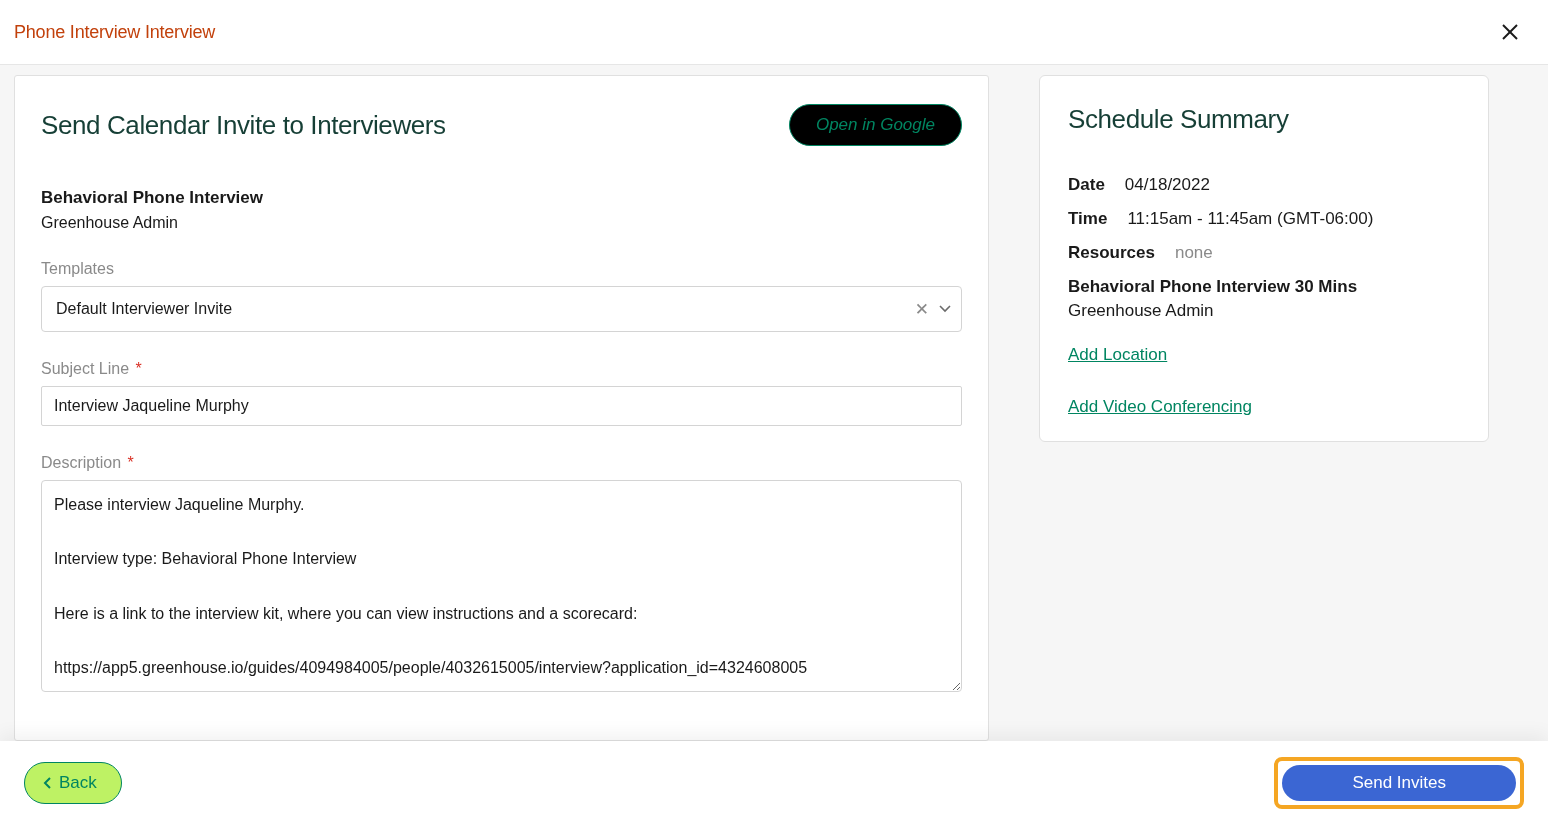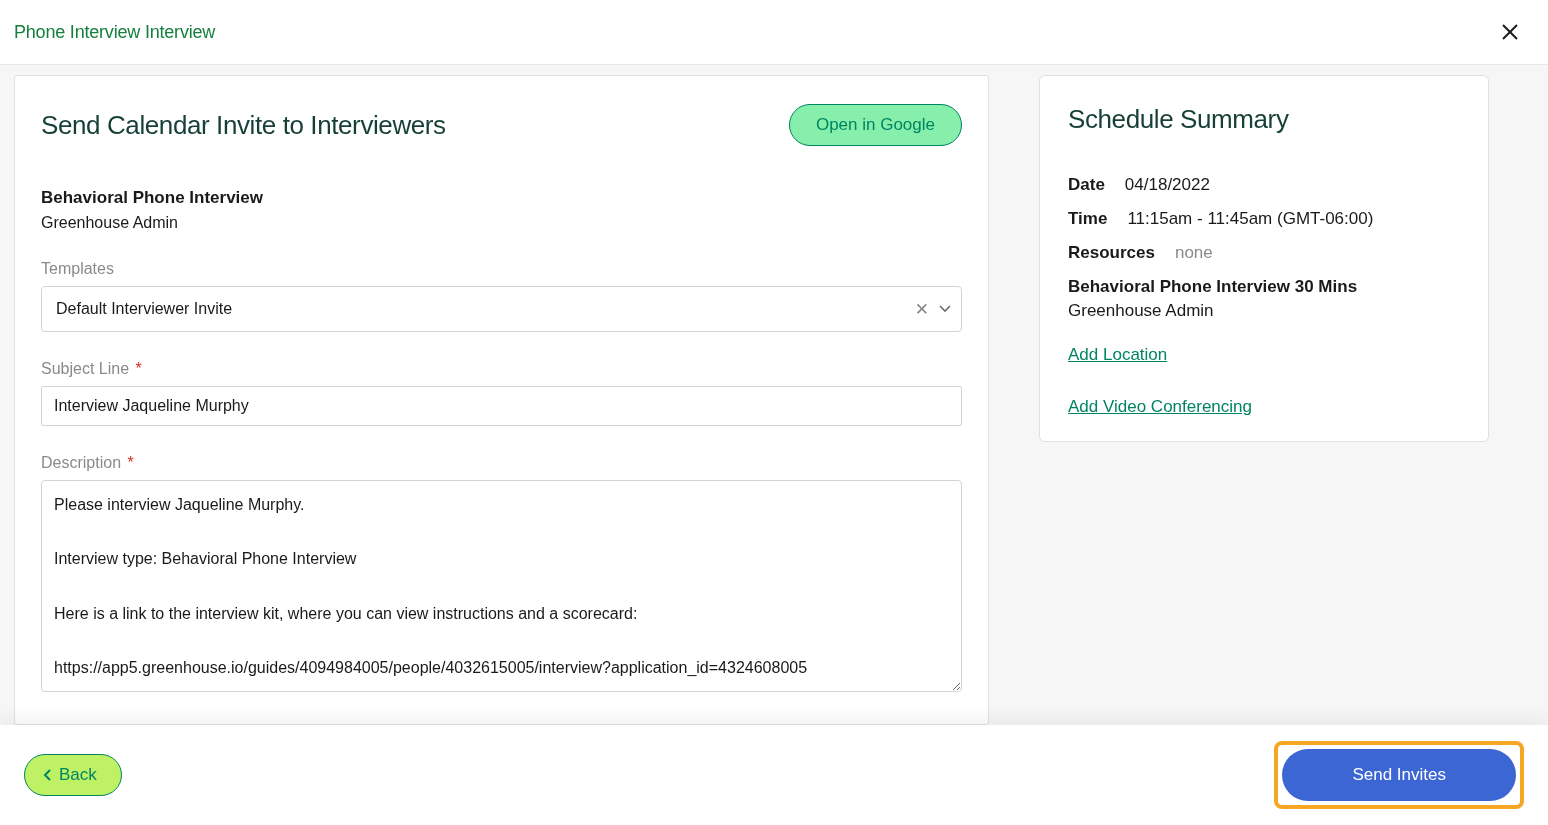--- a/index.html
+++ b/index.html
@@ -7,21 +7,21 @@
   body { background:#ffffff; display:flex; flex-direction:column; }
 
   
   .page-header {
     display:flex; align-items:center; justify-content:space-between;
     padding: 18px 24px 18px 14px;
     border-bottom:1px solid #e6e6e6;
     background:#ffffff;
   }
   .page-header h1 {
-    font-size:18px; font-weight:400; color:#15803d; letter-spacing:-0.2px;
+    font-size:18px; font-weight:400; color:#c2410c; letter-spacing:-0.2px;
   }
   .close-btn {
     background:none; border:none; cursor:pointer; padding:4px;
     display:flex; align-items:center; justify-content:center;
   }
   .close-btn svg { stroke:#1a1a1a; stroke-width:2; }
 
   
   .content-area {
     flex:1; display:flex; gap:50px; padding:10px 22px 0 14px;
@@ -40,23 +40,24 @@
     padding: 28px 26px 36px 26px;
   }
   .main-card-header {
     display:flex; justify-content:space-between; align-items:center;
     margin-bottom: 42px;
   }
   .main-card-title {
     font-size:26px; font-weight:400; color:#163f36; letter-spacing:-0.4px;
   }
   .open-google-btn {
-    border:1px solid #008561; color:#008561; background:#86efac;
+    border:1px solid #008561; color:#008561; background:#000000;
     border-radius:999px; padding:10px 26px; font-size:17px; cursor:pointer;
     font-weight:400;
+    font-style:italic;
   }
 
   .interview-name { font-size:17px; font-weight:700; margin-bottom:6px; color:#1a1a1a; }
   .admin-text { font-size:16px; color:#1a1a1a; margin-bottom:28px; }
 
   .field-label { font-size:16px; color:#8a8a8a; margin-bottom:8px; display:block; }
   .field-label .req { color:#d93025; margin-left:2px; }
 
   
   .select-wrap {
@@ -139,21 +140,21 @@
   }
   .back-btn svg { stroke:#008561; stroke-width:2; }
 
   .send-wrap {
     padding:4px;
     border:4px solid #f5a623;
     border-radius:8px;
   }
   .send-btn {
     background:#3b66d3; color:#ffffff; border:none;
-    border-radius:999px; padding:16px 70px; font-size:17px; cursor:pointer;
+    border-radius:999px; padding:8px 70px; font-size:17px; cursor:pointer;
   }
 </style>
 </head>
 <body>
 
 <div class="page-header">
   <h1>Phone Interview Interview</h1>
   <button class="close-btn" aria-label="Close">
     <svg width="20" height="20" viewBox="0 0 20 20" fill="none">
       <line x1="3" y1="3" x2="17" y2="17"></line>

